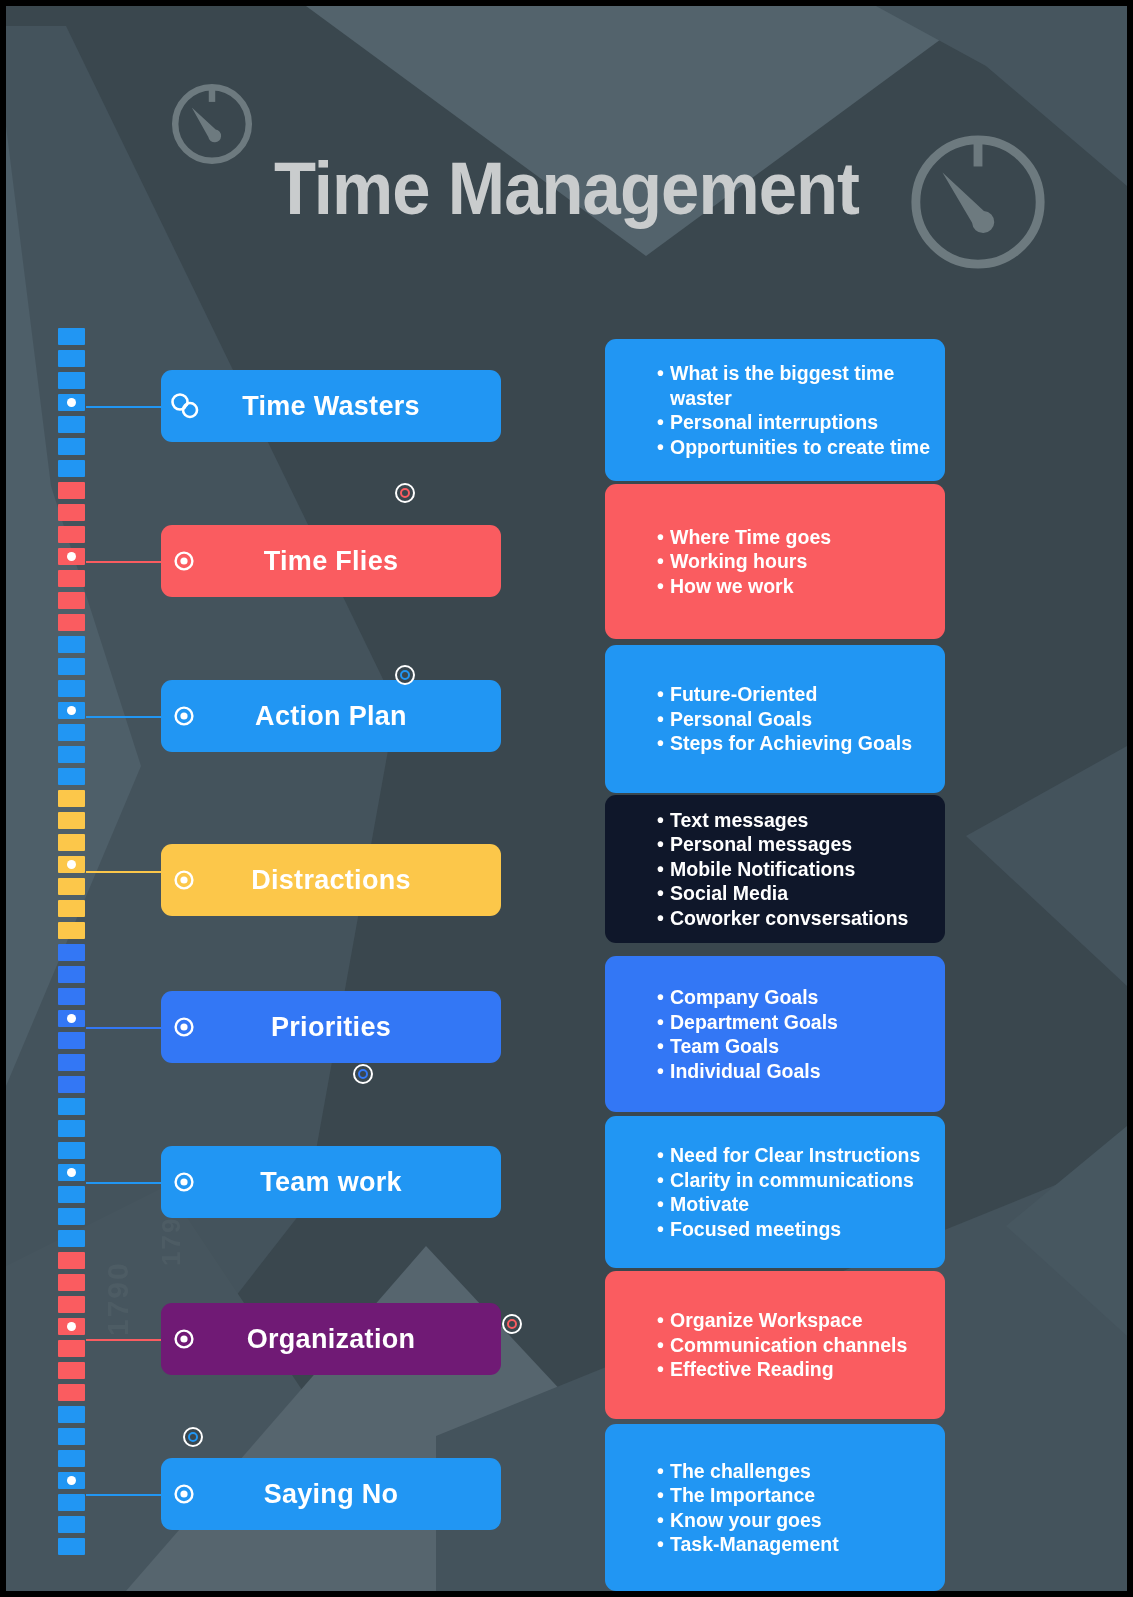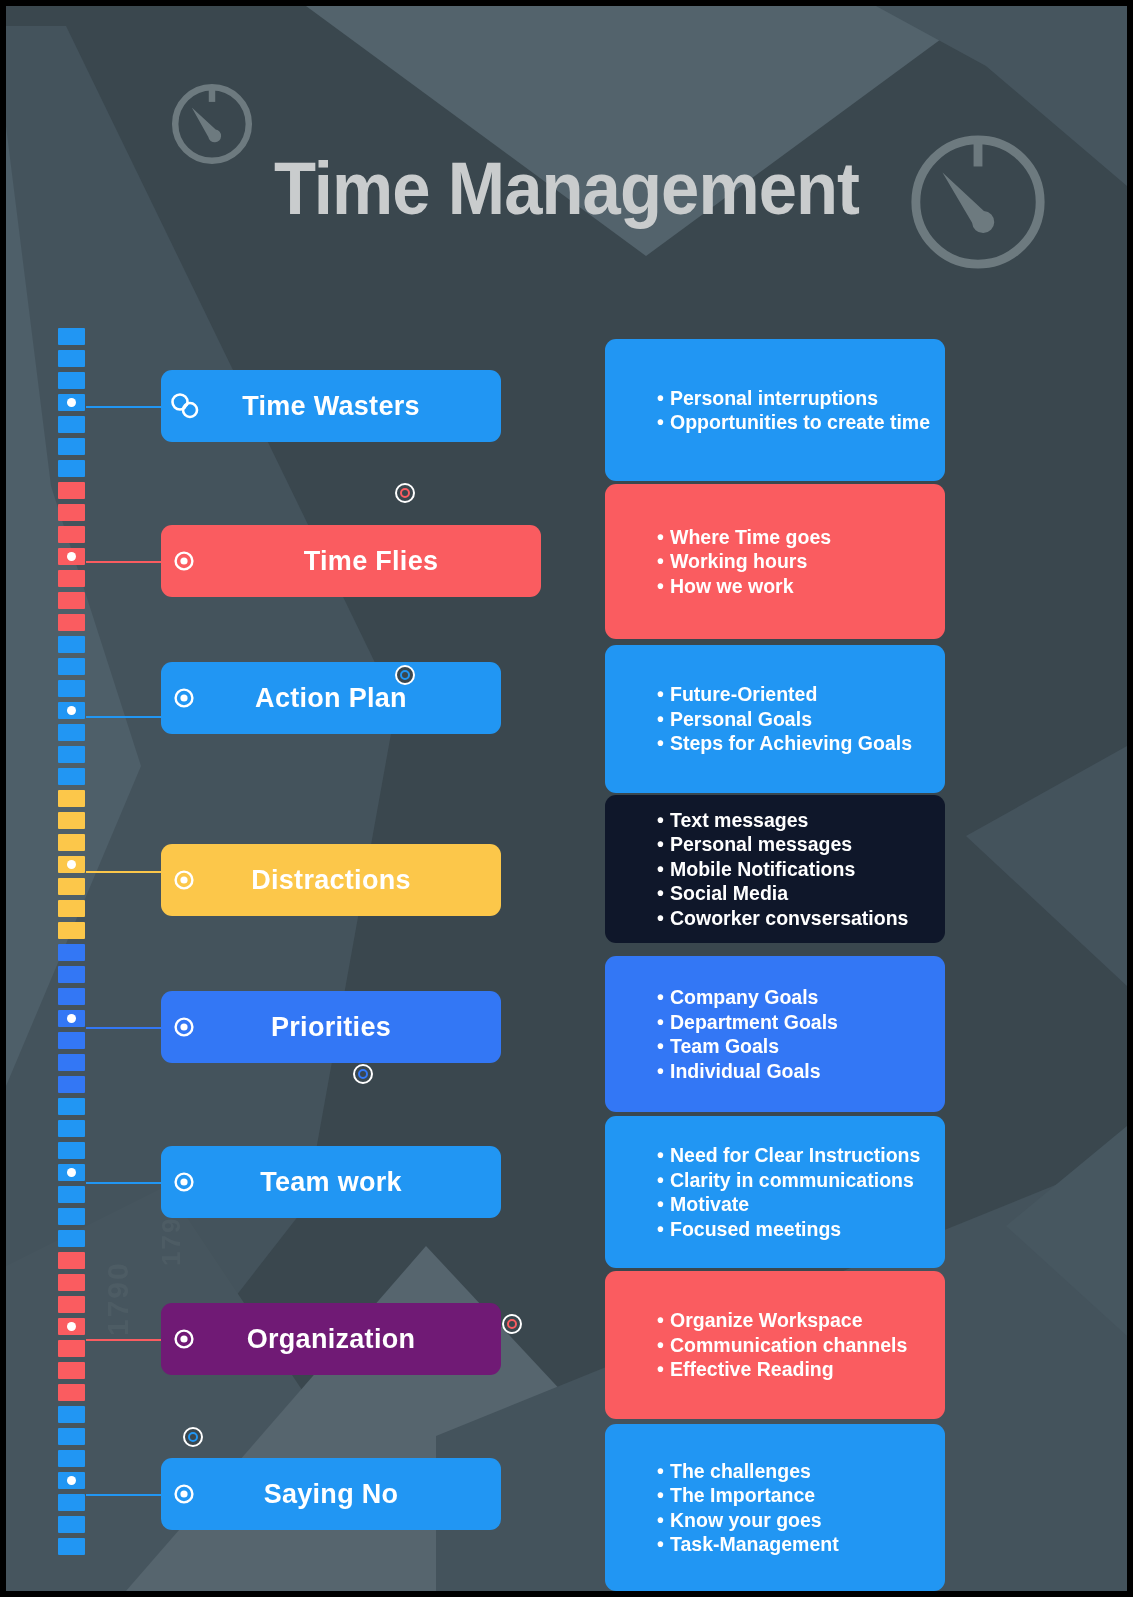--- a/index.html
+++ b/index.html
@@ -299,45 +299,46 @@
           <div class="label-box" style="top: 364px; background: rgb(33, 150, 243);">
             <svg class="label-icon dual" viewBox="0 0 32 28">
               <circle cx="11" cy="10" r="7.5" fill="none" stroke="#ffffff" stroke-width="2.6"></circle>
               <circle cx="21" cy="18" r="7" fill="none" stroke="#ffffff" stroke-width="2.6"></circle>
               <circle cx="21" cy="18" r="3.4" fill="none" stroke="#2196f3" stroke-width="2.2"></circle>
             </svg>
             <span class="label-text">Time Wasters</span>
           </div>
           <div class="detail-box" style="top: 333px; height: 142px; background: rgb(33, 150, 243);">
             <ul class="detail-list">
+              <li>What is the biggest time waster</li>
               <li>Personal interruptions</li>
               <li>Opportunities to create time</li>
             </ul>
           </div>
         </div>
         <div class="row">
           <div class="connector" style="top: 555px; background: rgb(250, 92, 96);"></div>
-          <div class="label-box" style="top: 519px; background: rgb(250, 92, 96); padding-left: 40px;">
+          <div class="label-box" style="top: 519px; background: rgb(250, 92, 96);">
             <svg class="label-icon" viewBox="0 0 22 22">
               <circle cx="11" cy="11" r="8.4" fill="none" stroke="#ffffff" stroke-width="2.4"></circle>
               <circle cx="11" cy="11" r="3.6" fill="#ffffff"></circle>
             </svg>
             <span class="label-text">Time Flies</span>
           </div>
           <div class="detail-box" style="top: 478px; height: 155px; background: rgb(250, 92, 96);">
             <ul class="detail-list">
               <li>Where Time goes</li>
               <li>Working hours</li>
               <li>How we work</li>
             </ul>
           </div>
         </div>
         <div class="row">
           <div class="connector" style="top: 710px; background: rgb(33, 150, 243);"></div>
-          <div class="label-box" style="top: 656px; background: rgb(33, 150, 243);">
+          <div class="label-box" style="top: 674px; background: rgb(33, 150, 243);">
             <svg class="label-icon" viewBox="0 0 22 22">
               <circle cx="11" cy="11" r="8.4" fill="none" stroke="#ffffff" stroke-width="2.4"></circle>
               <circle cx="11" cy="11" r="3.6" fill="#ffffff"></circle>
             </svg>
             <span class="label-text">Action Plan</span>
           </div>
           <div class="detail-box" style="top: 639px; height: 148px; background: rgb(33, 150, 243);">
             <ul class="detail-list">
               <li>Future-Oriented</li>
               <li>Personal Goals</li>

